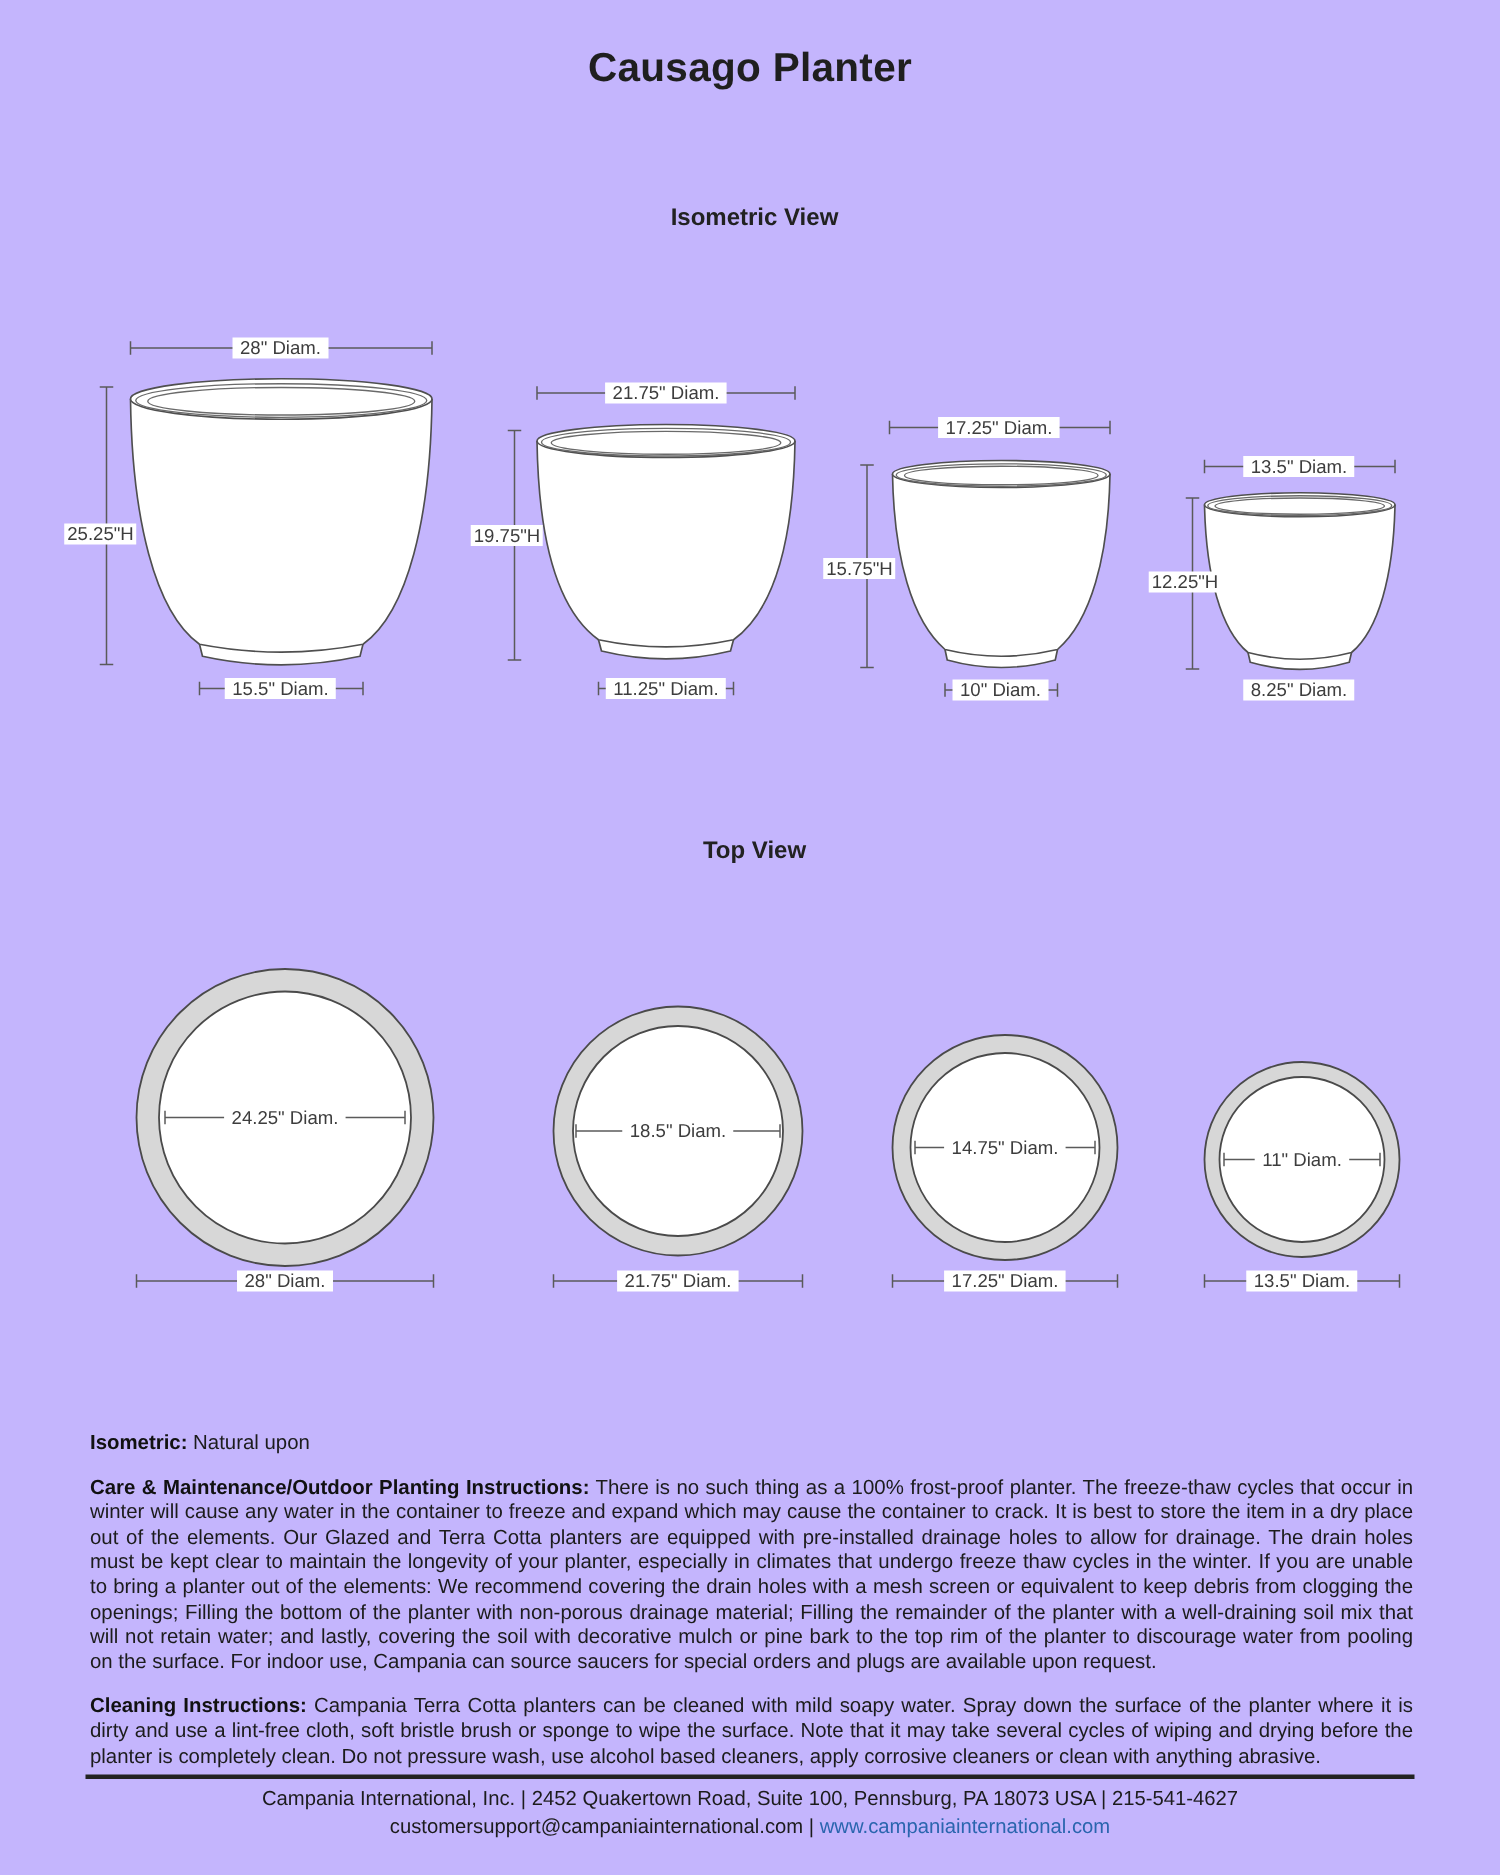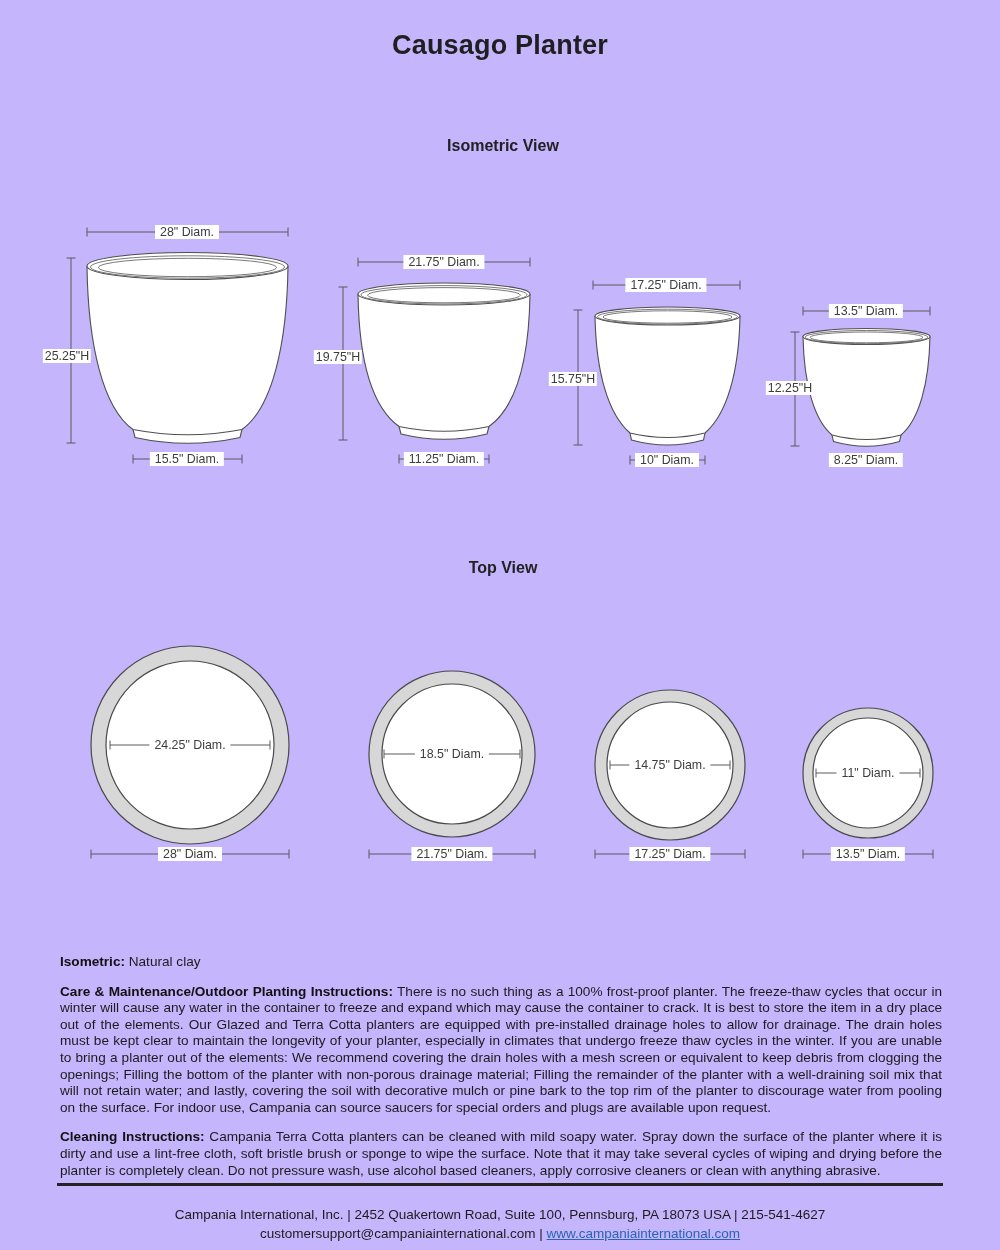--- a/index.html
+++ b/index.html
@@ -25,23 +25,23 @@
   .dim-label.vert{padding:0 2px;}
   .details{
     position:absolute;left:60px;top:954px;width:882px;
     font-size:13.6px;line-height:16.6px;text-align:justify;
   }
   .details p{margin:0 0 13px 0;}
   .details b{color:#111;}
   .footer{
     position:absolute;left:57px;top:1183px;width:886px;
     border-top:3px solid #232323;text-align:center;
-    font-size:13.5px;line-height:18.5px;padding-top:20px;color:#1c1c1c;
-  }
-  .footer-link{color:#2a65ae;text-decoration:underline;cursor:pointer;}
+    font-size:13.5px;line-height:18.5px;padding-top:4px;color:#1c1c1c;
+  }
+  .footer-link{color:#2a65ae;cursor:pointer;}
   svg line{stroke:#5a5a5a;stroke-width:1;}
   svg .pot-line{stroke:#4f4f4f;stroke-width:1.1;fill:#ffffff;}
   svg .pot-thin{stroke:#6a6a6a;stroke-width:0.9;fill:none;}
   svg .ring-outer{fill:#d7d7d7;stroke:#4a4a4a;stroke-width:1.2;}
   svg .ring-inner{fill:#ffffff;stroke:#4a4a4a;stroke-width:1.2;}
 </style>
 </head>
 <body>
 
 <div class="page">
@@ -227,21 +227,21 @@
   <div class="dim-label" style="left:452px;top:754px;">18.5" Diam.</div>
   <div class="dim-label" style="left:452px;top:854px;">21.75" Diam.</div>
 
   <div class="dim-label" style="left:670px;top:765px;">14.75" Diam.</div>
   <div class="dim-label" style="left:670px;top:854px;">17.25" Diam.</div>
 
   <div class="dim-label" style="left:868px;top:773px;">11" Diam.</div>
   <div class="dim-label" style="left:868px;top:854px;">13.5" Diam.</div>
 
   <div class="details">
-    <p><b>Isometric:</b><span> Natural clay</span></p>
+    <p><b>Isometric:</b><span> Natural upon</span></p>
     <p><b>Care &amp; Maintenance/Outdoor Planting Instructions:</b><span> There is no such thing as a 100% frost-proof planter. The freeze-thaw cycles that occur in winter will cause any water in the container to freeze and expand which may cause the container to crack. It is best to store the item in a dry place out of the elements. Our Glazed and Terra Cotta planters are equipped with pre-installed drainage holes to allow for drainage. The drain holes must be kept clear to maintain the longevity of your planter, especially in climates that undergo freeze thaw cycles in the winter. If you are unable to bring a planter out of the elements: We recommend covering the drain holes with a mesh screen or equivalent to keep debris from clogging the openings; Filling the bottom of the planter with non-porous drainage material; Filling the remainder of the planter with a well-draining soil mix that will not retain water; and lastly, covering the soil with decorative mulch or pine bark to the top rim of the planter to discourage water from pooling on the surface. For indoor use, Campania can source saucers for special orders and plugs are available upon request.</span></p>
     <p><b>Cleaning Instructions:</b><span> Campania Terra Cotta planters can be cleaned with mild soapy water. Spray down the surface of the planter where it is dirty and use a lint-free cloth, soft bristle brush or sponge to wipe the surface. Note that it may take several cycles of wiping and drying before the planter is completely clean. Do not pressure wash, use alcohol based cleaners, apply corrosive cleaners or clean with anything abrasive.</span></p>
   </div>
 
   <div class="footer">
     <div>Campania International, Inc. | 2452 Quakertown Road, Suite 100, Pennsburg, PA 18073 USA | 215-541-4627</div>
     <div><span>customersupport@campaniainternational.com</span><span> | </span><a class="footer-link">www.campaniainternational.com</a></div>
   </div>
 
 </div>

